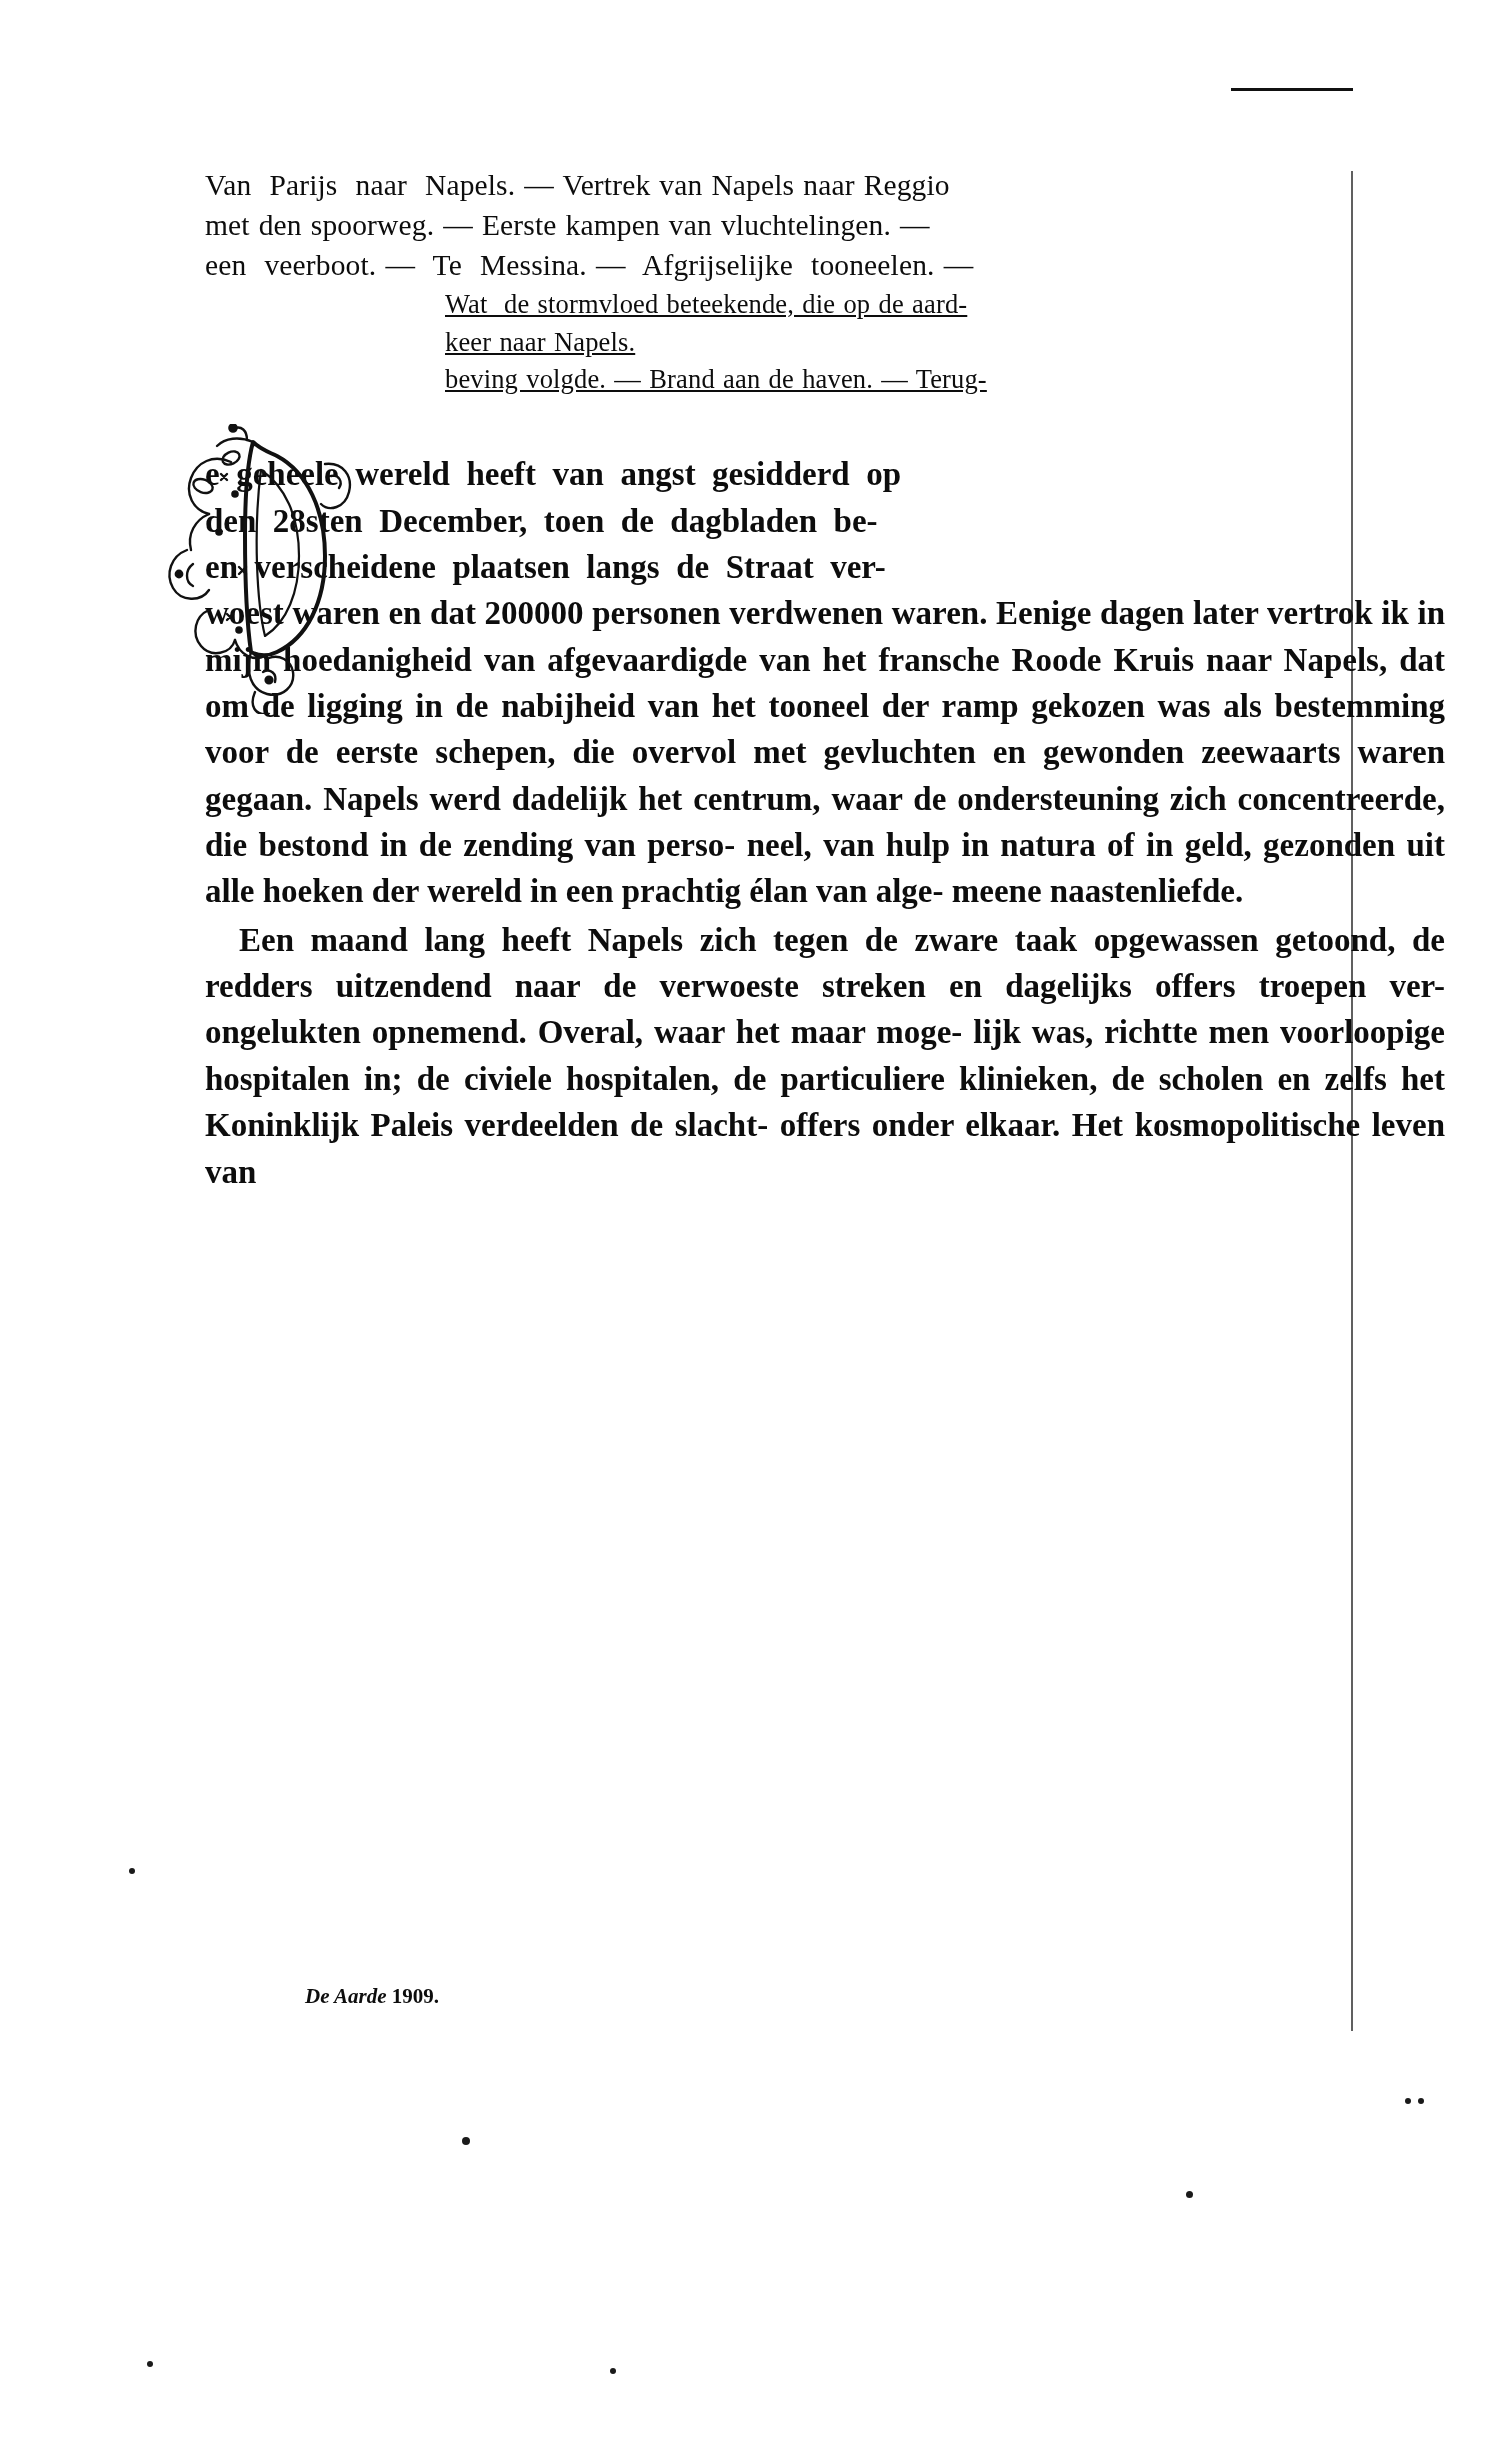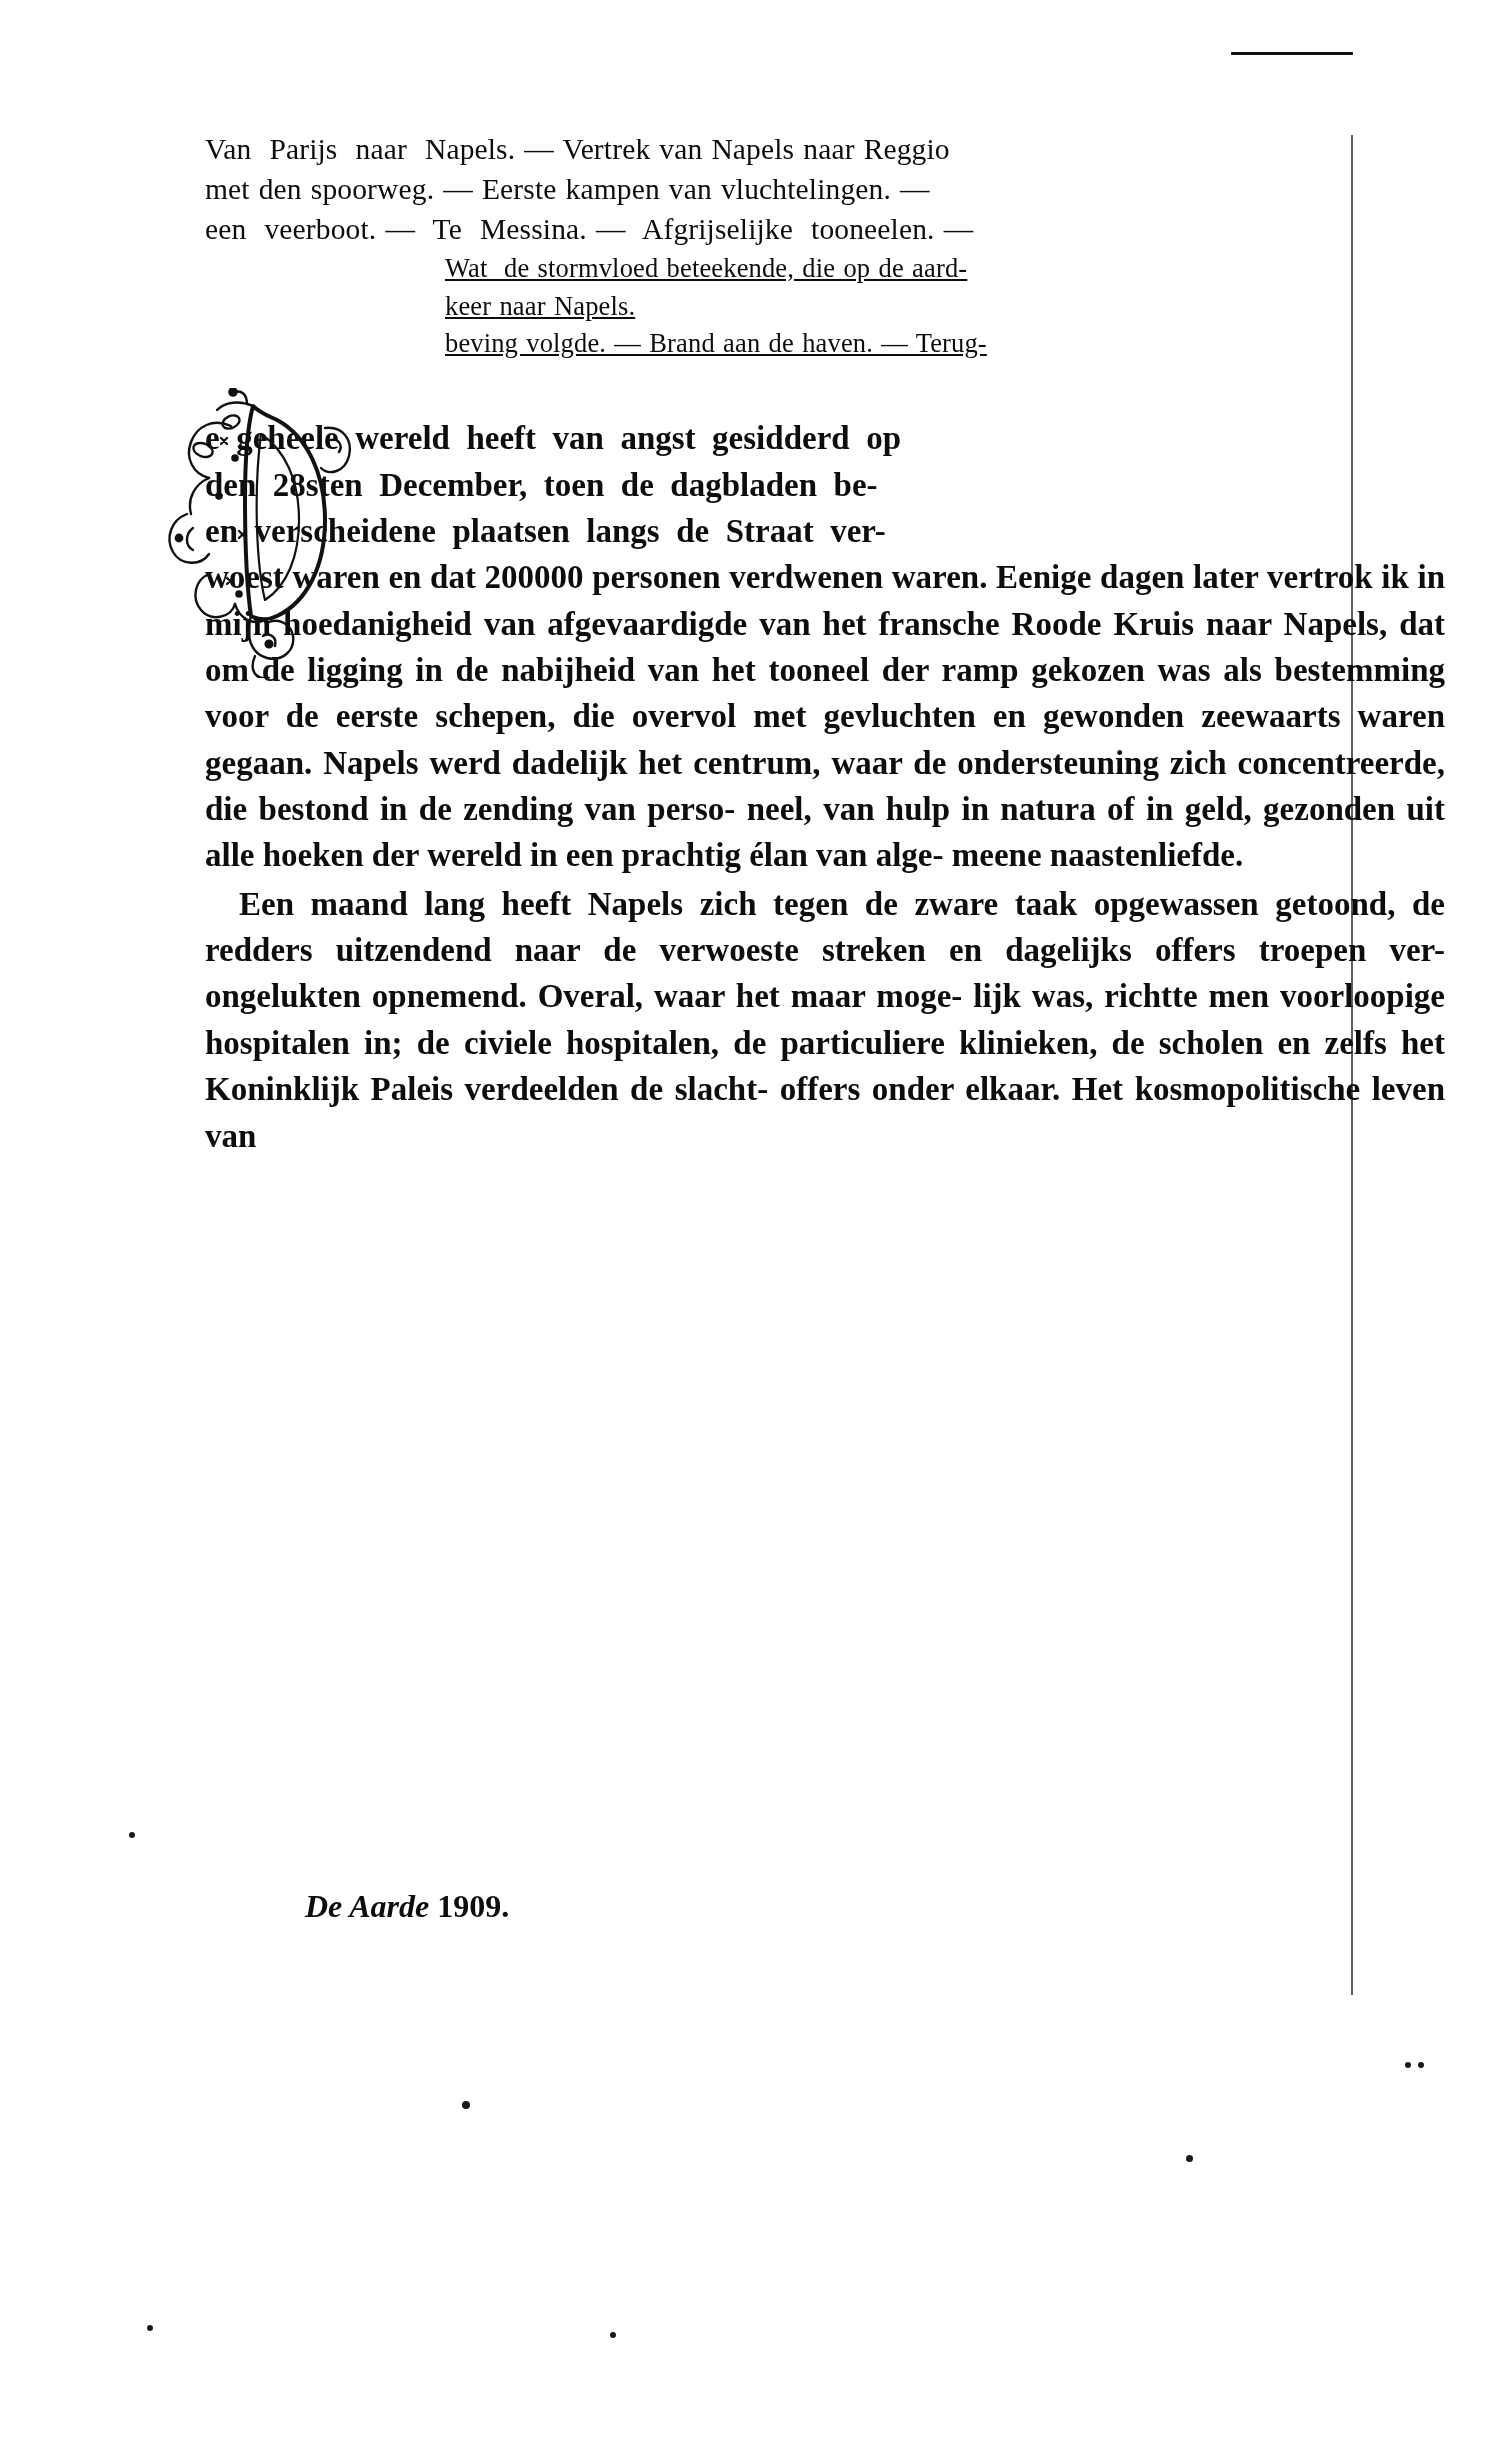--- a/index.html
+++ b/index.html
@@ -12,20 +12,21 @@
     height: 2446px;
     position: relative;
     font-family: "Liberation Serif", serif;
     color: #0d0d0d;
     overflow: hidden;
   }
 
   .page {
     position: absolute;
     inset: 0;
+    margin-top: 36px;
   }
 
   
   .top-rule {
     position: absolute;
     top: 52px;
     right: 148px;
     width: 122px;
     height: 0;
     border-top: 3px solid #111;
@@ -94,22 +95,22 @@
   }
   .p-first .lead-lines .ln { display: block; white-space: pre; }
   .p-first .rest { text-align: justify; }
 
   .p-next { margin-top: 2px !important; text-indent: 34px; }
 
   
   .footer {
     position: absolute;
     left: 305px;
-    top: 1888px;
-    font-size: 32px;
+    top: 1948px;
+    font-size: 21px;
     font-weight: 700;
   }
   .footer .ital {
     font-style: italic;
     font-weight: 700;
   }
   .footer .yr { font-weight: 700; }
 
   
   .speck {

